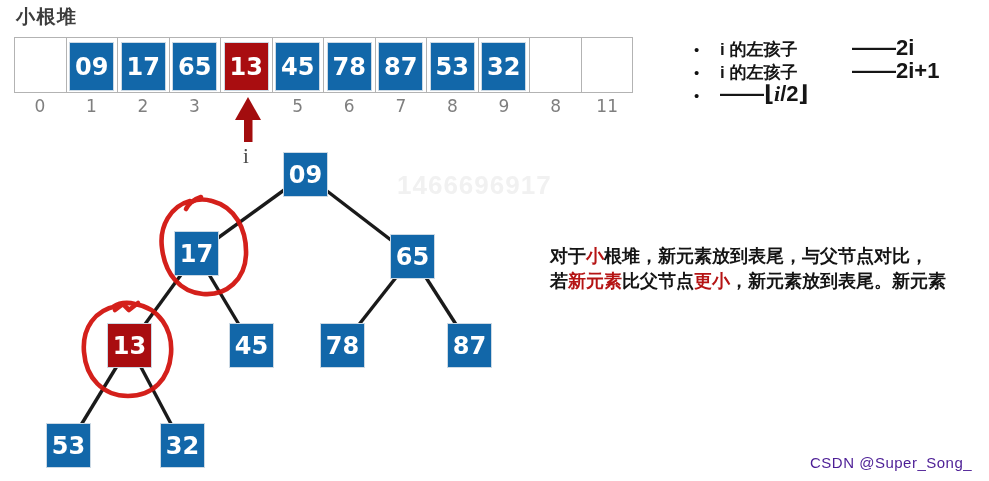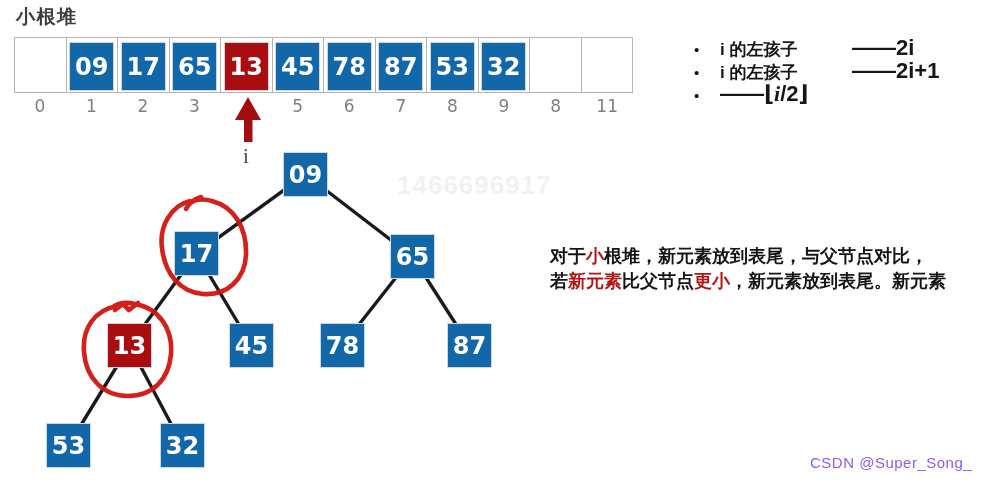--- a/index.html
+++ b/index.html
@@ -69,21 +69,21 @@
     text-align:left; font-size:18px; line-height:25px; font-weight:700; color:#141414;
   }
   .note .red { color:#b51414; }
   
   .wm-faint {
     position:absolute; left:397px; top:170px; z-index:0;
     font-size:26px; font-weight:700; letter-spacing:1px; color:#f1f1f1;
   }
   .wm-csdn {
     position:absolute; left:810px; top:454px; z-index:2;
-    font-size:15px; color:#8b5cf6; letter-spacing:0.5px;
+    font-size:15px; color:#4c1d95; letter-spacing:0.5px;
   }
 </style>
 </head>
 <body>
 
 <div class="stage">
 
   <div class="title">小根堆</div>
 
   <div class="wm-faint">1466696917</div>

